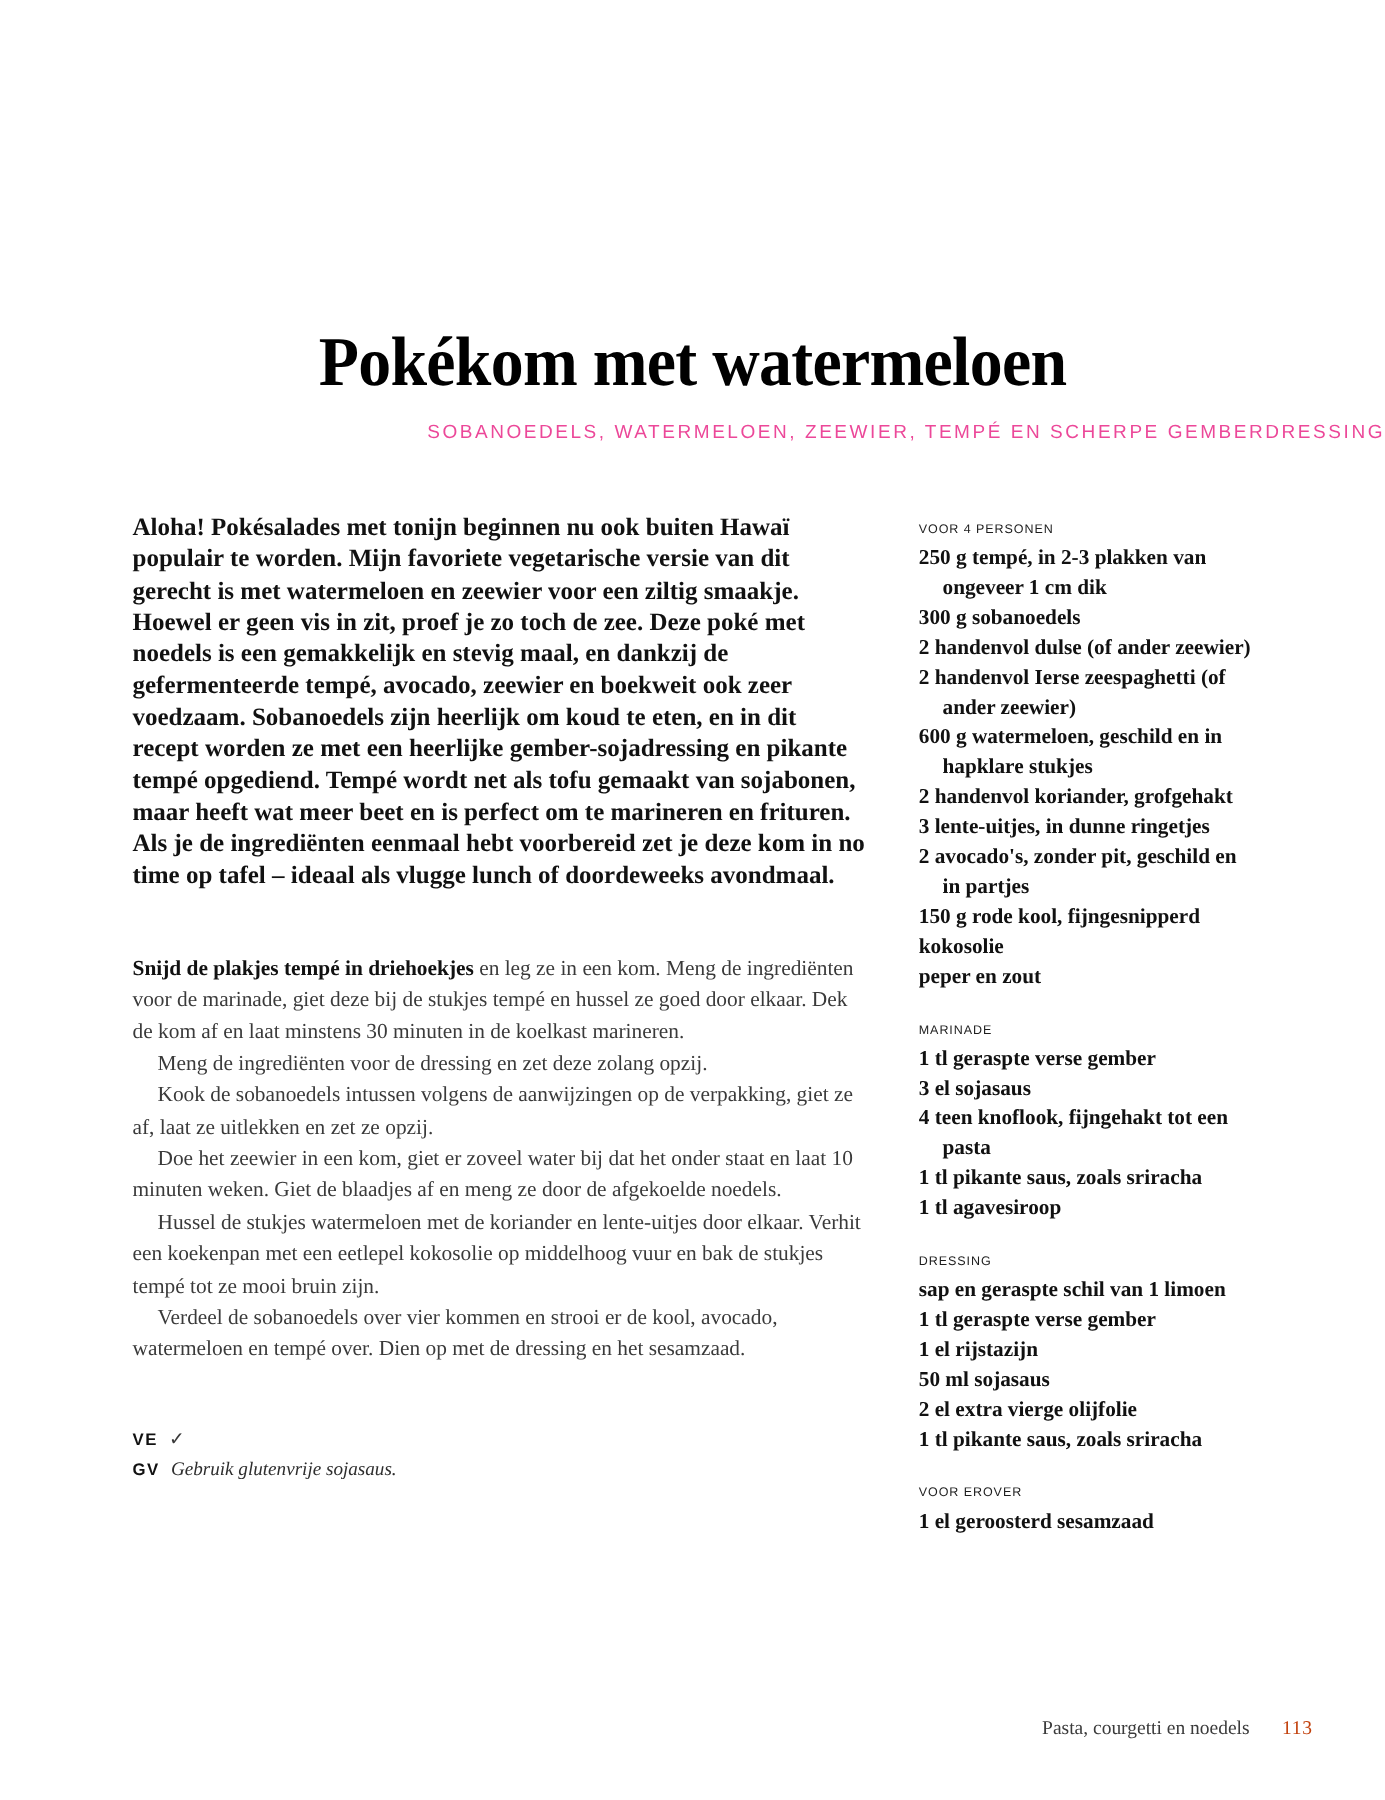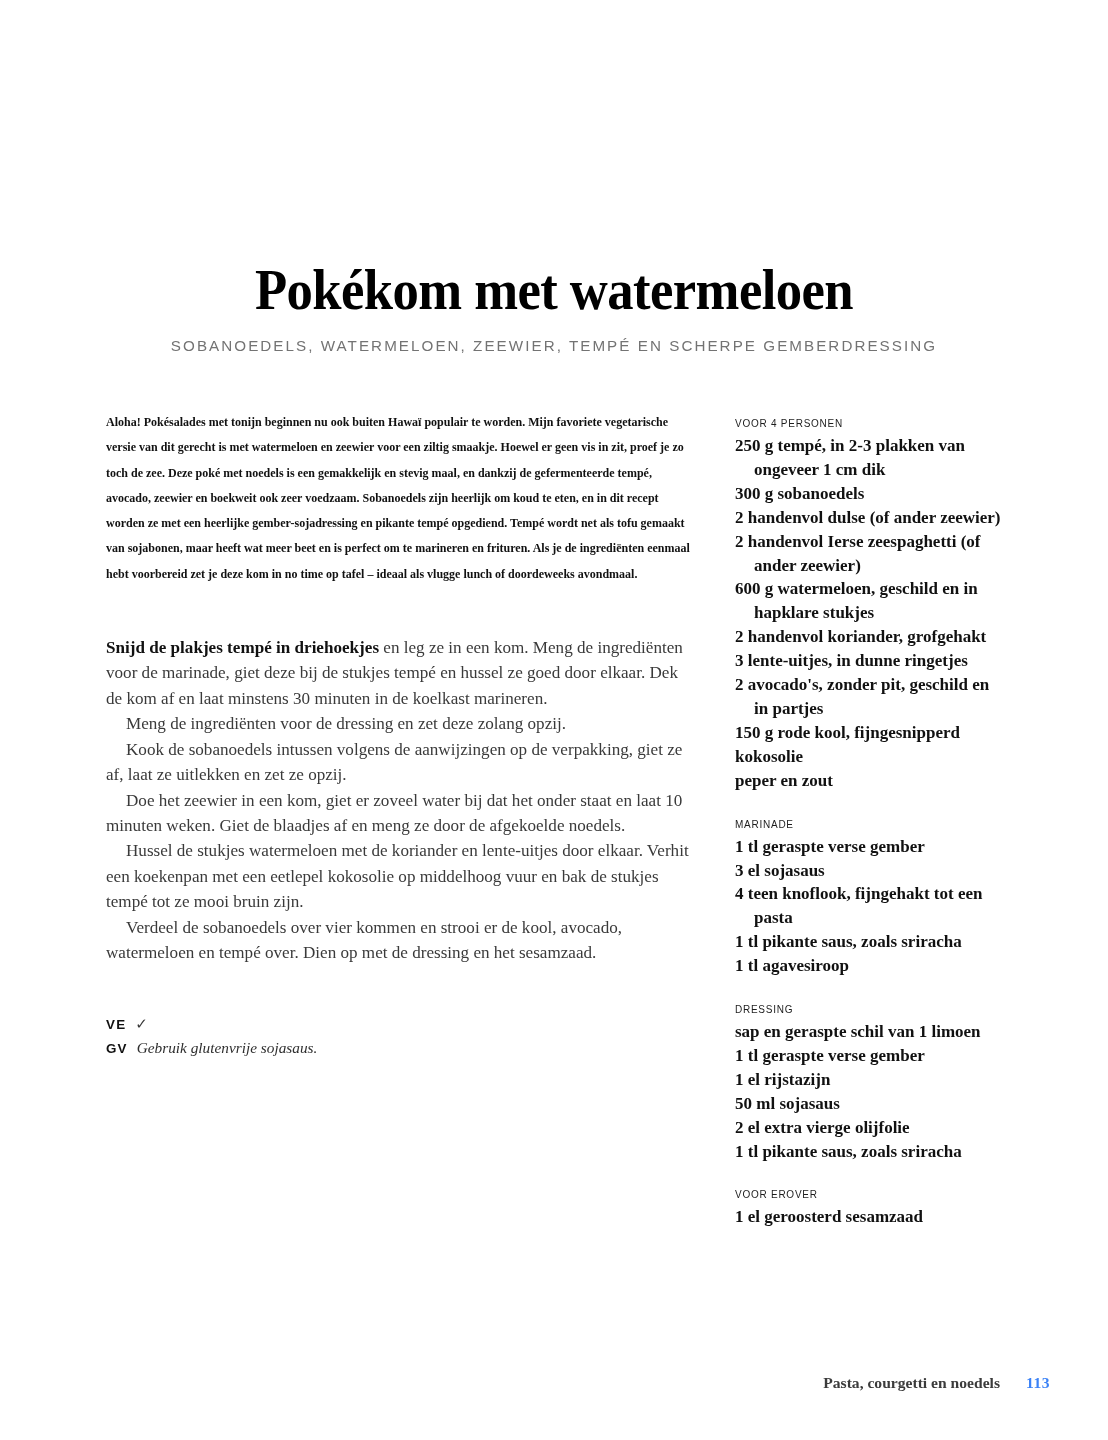--- a/index.html
+++ b/index.html
@@ -34,42 +34,43 @@
     letter-spacing: -0.6px;
     color: #000000;
     transform: scaleX(0.94);
   }
   .recipe-subtitle {
     margin: 18px 0 0 0;
     font-family: "Liberation Sans", "DejaVu Sans", sans-serif;
     font-weight: 400;
     font-size: 15.2px;
     letter-spacing: 2.05px;
-    color: #737373;
+    color: #ec4899;
     white-space: nowrap;
+    text-align: right;
   }
 
   
   .col-left {
     position: absolute;
     left: 106px;
     top: 410px;
     width: 586px;
   }
   .col-right {
     position: absolute;
     left: 735px;
     top: 418px;
     width: 270px;
   }
 
   
   .intro {
     margin: 0;
-    font-size: 12px;
+    font-size: 20px;
     line-height: 25.3px;
     font-weight: 600;
     color: #111111;
     text-align: left;
   }
 
   
   .method {
     margin-top: 48px;
   }
@@ -149,26 +150,25 @@
   
   .footer {
     position: absolute;
     right: 58px;
     bottom: 48px;
     display: flex;
     align-items: baseline;
     gap: 26px;
     font-size: 15.6px;
     color: #3b3b3b;
-    font-weight: bold;
   }
   .footer-page {
     font-size: 15.6px;
     letter-spacing: 0.5px;
-    color: #3b82f6;
+    color: #c2410c;
   }
 </style>
 </head>
 <body>
 
 <div class="page">
 
   <div class="header">
     <h1 class="recipe-title">Pokékom met watermeloen</h1>
     <div class="recipe-subtitle">SOBANOEDELS, WATERMELOEN, ZEEWIER, TEMPÉ EN SCHERPE GEMBERDRESSING</div>

